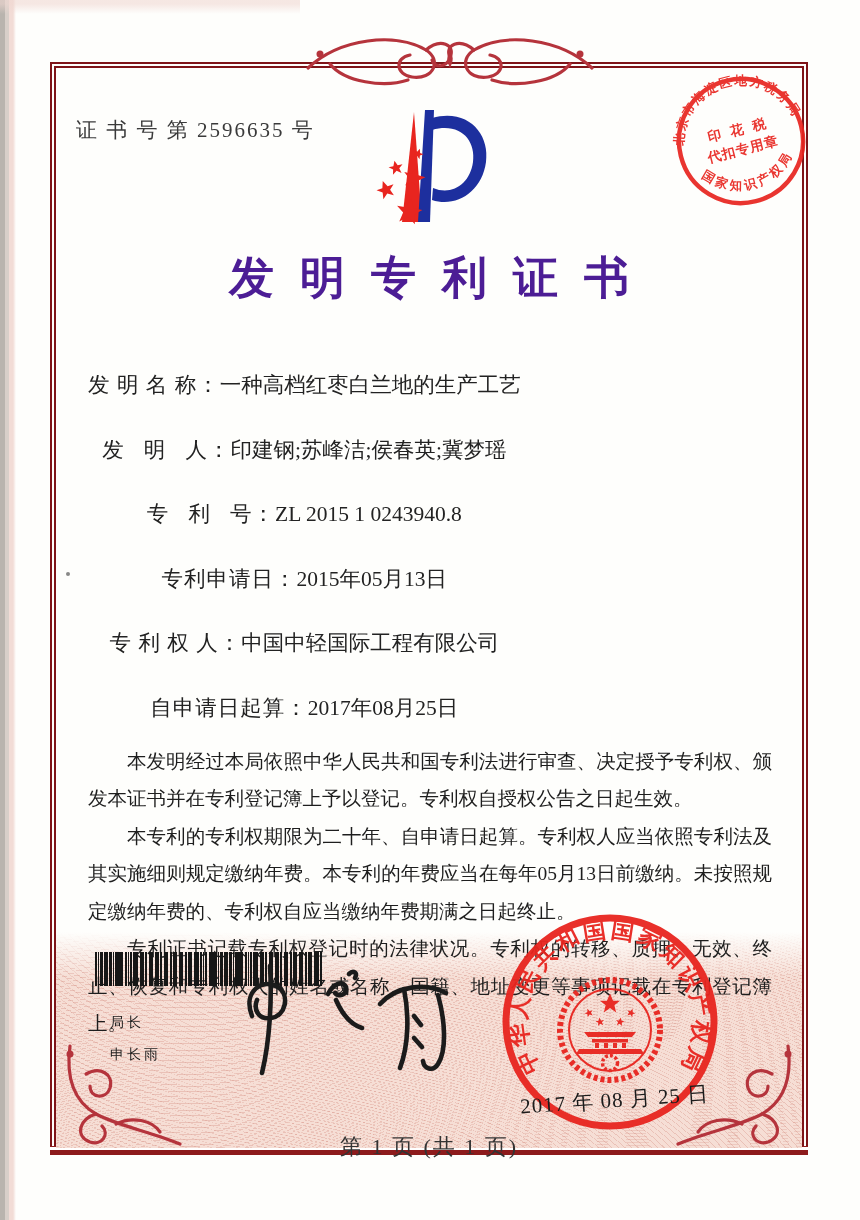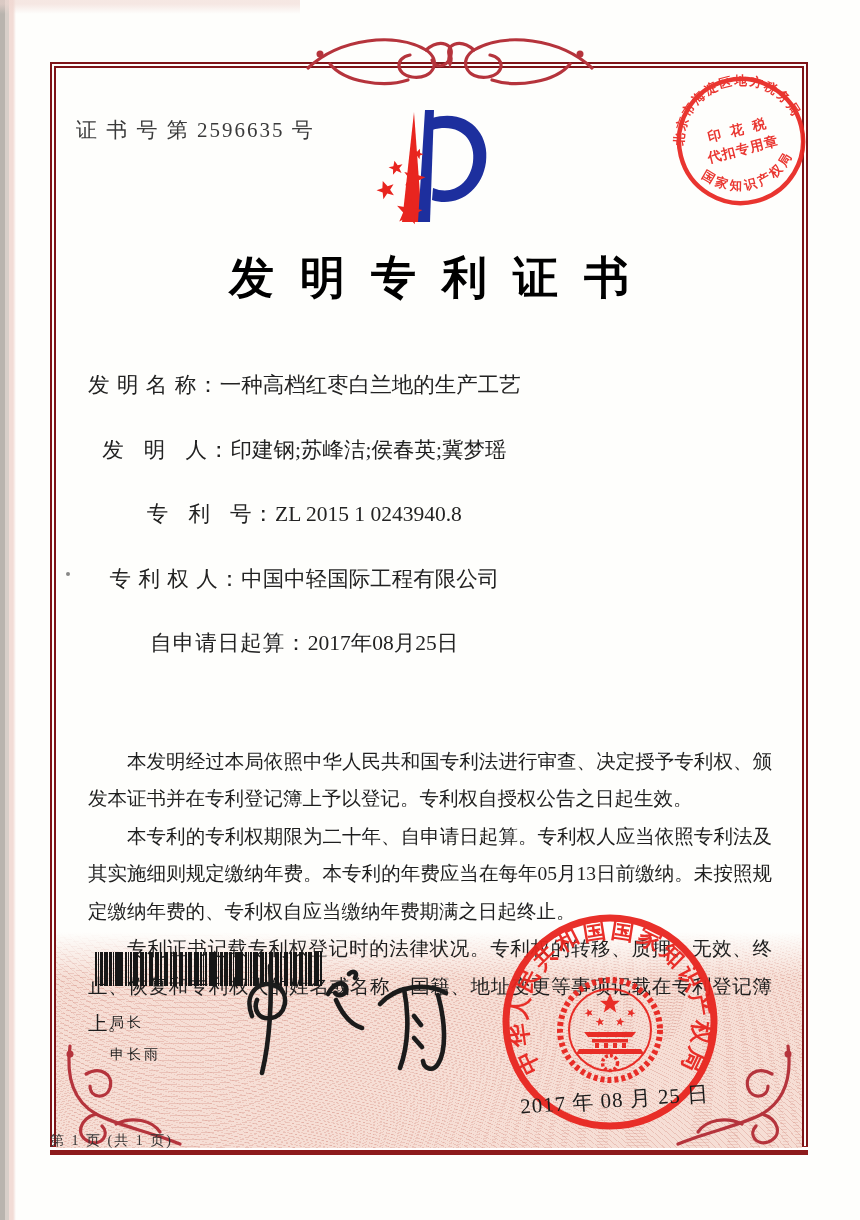--- a/index.html
+++ b/index.html
@@ -24,21 +24,21 @@
       repeating-radial-gradient(ellipse 1500px 640px at 82% -38%, rgba(205,125,112,.22) 0 1px, rgba(0,0,0,0) 1px 7px);}
   .guilloche::before{content:"";position:absolute;left:0;top:0;right:0;height:46px;
     background:linear-gradient(180deg,#fefefc 0,rgba(254,254,252,0) 100%);}
 
   .cert-number{position:absolute;left:76px;top:116px;font-size:21px;color:#3a3a3a;letter-spacing:2px;}
 
   .logo{position:absolute;left:352px;top:100px;}
   .tax-stamp{position:absolute;left:666px;top:66px;transform:rotate(-14deg);opacity:.92;}
 
   .title{position:absolute;left:50px;top:248px;width:758px;text-align:center;
-    font-size:45px;font-weight:bold;color:#000000;letter-spacing:26px;padding-left:26px;box-sizing:border-box;}
+    font-size:45px;font-weight:bold;color:#4c1d95;letter-spacing:26px;padding-left:26px;box-sizing:border-box;}
 
   .fields{position:absolute;left:88px;top:370px;text-align:center;}
   .field-row{height:64.5px;font-size:21.5px;color:#222;white-space:pre;}
   .field-label{letter-spacing:1px;}
   .artifact-dot{position:absolute;left:66px;top:572px;width:4px;height:4px;border-radius:50%;background:#555;opacity:.7;}
 
   .body-text{position:absolute;left:88px;top:726px;width:684px;font-size:19.5px;color:#1e1e1e;
     line-height:1.92;text-align:justify;margin-top:17px;}
   .body-text p{margin:0;text-indent:2em;}
 
@@ -49,22 +49,22 @@
       repeating-linear-gradient(90deg,rgba(0,0,0,0) 0 6px,#161616 6px 8px);}
 
   .signer{position:absolute;left:110px;top:1014px;font-size:14px;color:#222;}
   .signer div{margin-bottom:14px;letter-spacing:3px;}
   .signature{position:absolute;left:228px;top:958px;}
 
   .seal{position:absolute;left:494px;top:906px;opacity:.95;}
   .seal-date{position:absolute;left:520px;top:1086px;font-size:21px;color:#1c1c1c;
     transform:rotate(-4deg);letter-spacing:1px;white-space:pre;}
 
-  .footer{position:absolute;left:50px;top:1132px;width:758px;
-    font-size:14px;color:#333;letter-spacing:2px;}
+  .footer{position:absolute;left:50px;top:1132px;width:758px;text-align:center;
+    font-size:22px;color:#333;letter-spacing:2px;}
 
   .orn{position:absolute;}
   svg text{font-family:"Liberation Serif","DejaVu Serif",serif;}
 </style>
 </head>
 <body>
 
 <div class="page">
 
   <div class="scan-edge"></div>
@@ -143,20 +143,21 @@
       <textPath href="#taxBot" startOffset="50%" text-anchor="middle">国家知识产权局</textPath>
     </text>
   </svg>
 
   <div class="title">发明专利证书</div>
 
   <div class="fields">
     <div class="field-row"><span class="field-label">发 明 名 称：</span><span>一种高档红枣白兰地的生产工艺</span></div>
     <div class="field-row"><span class="field-label">发   明   人：</span><span>印建钢;苏峰洁;侯春英;冀梦瑶</span></div>
     <div class="field-row"><span class="field-label">专   利   号：</span><span>ZL 2015 1 0243940.8</span></div>
+    <div class="field-row"><span class="field-label">专利申请日：</span><span>2015年05月13日</span></div>
     <div class="field-row"><span class="field-label">专 利 权 人：</span><span>中国中轻国际工程有限公司</span></div>
     <div class="field-row"><span class="field-label">自申请日起算：</span><span>2017年08月25日</span></div>
   </div>
   <div class="artifact-dot"></div>
 
   <div class="body-text">
     <p>本发明经过本局依照中华人民共和国专利法进行审查、决定授予专利权、颁发本证书并在专利登记簿上予以登记。专利权自授权公告之日起生效。</p>
     <p>本专利的专利权期限为二十年、自申请日起算。专利权人应当依照专利法及其实施细则规定缴纳年费。本专利的年费应当在每年05月13日前缴纳。未按照规定缴纳年费的、专利权自应当缴纳年费期满之日起终止。</p>
     <p>专利证书记载专利权登记时的法律状况。专利权的转移、质押、无效、终止、恢复和专利权人的姓名或名称、国籍、地址变更等事项记载在专利登记簿上。</p>
   </div>

